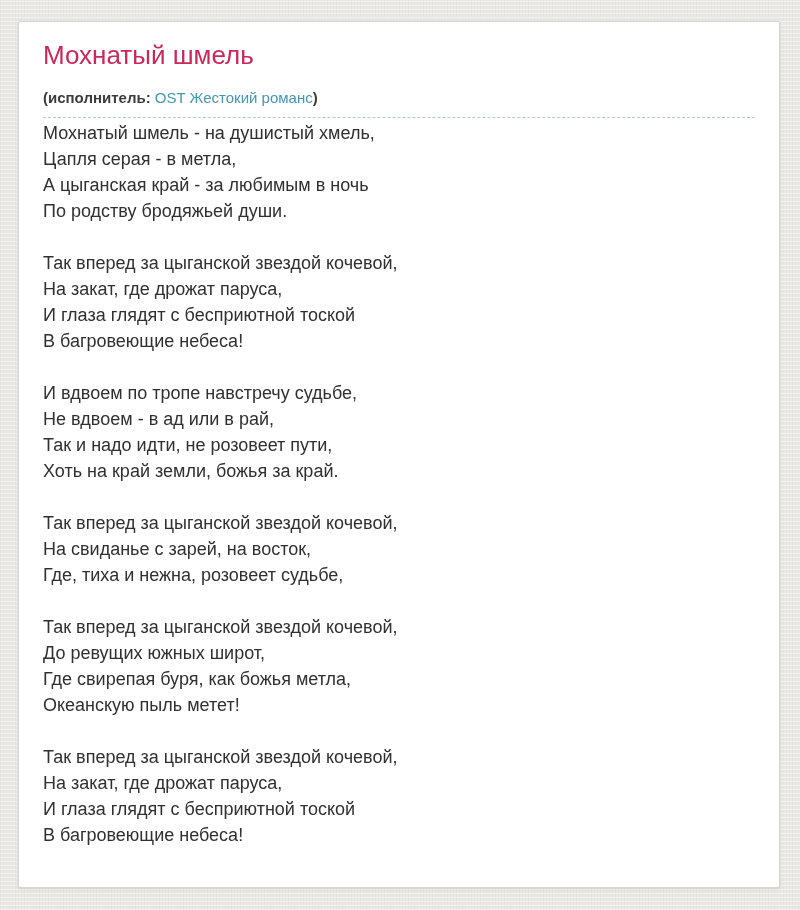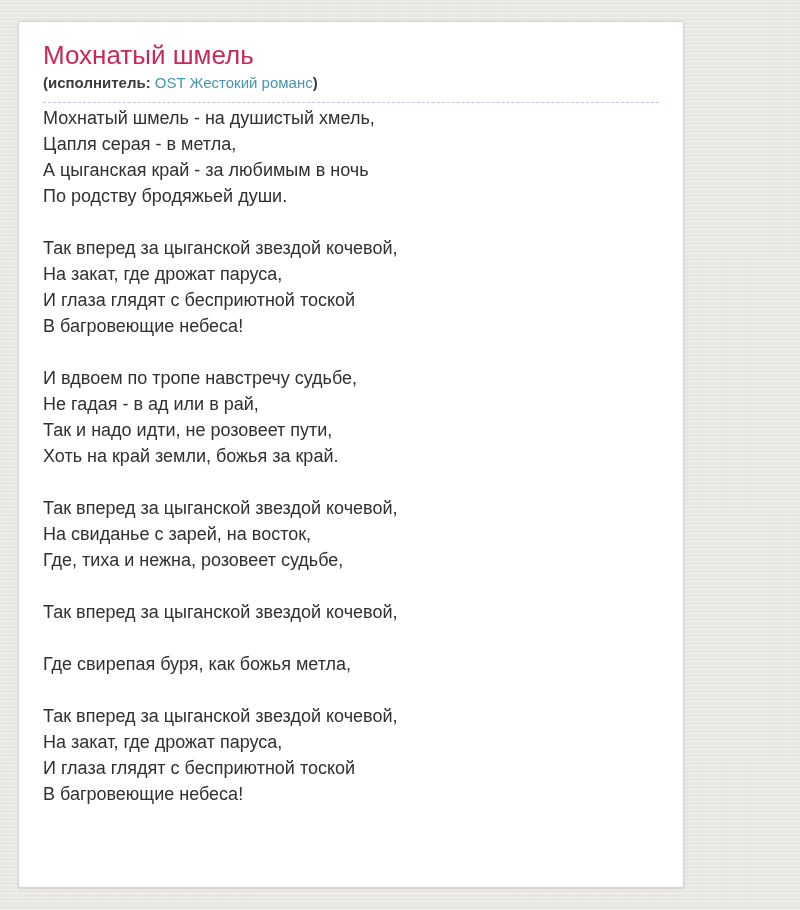--- a/index.html
+++ b/index.html
@@ -20,36 +20,36 @@
     font-family:"Liberation Sans","DejaVu Sans",sans-serif;
     background-color:var(--page-bg);
     background-image:
       repeating-linear-gradient(0deg, rgba(255,255,255,.45) 0 1px, rgba(0,0,0,0) 1px 4px),
       repeating-linear-gradient(90deg, rgba(0,0,0,.02) 0 1px, rgba(0,0,0,0) 1px 3px);
     position:relative;
   }
   .card{
     position:absolute;
     left:18px; top:21px;
-    width:666px; height:867px;
+    width:762px; height:867px;
     background:var(--card-bg);
     border:1px solid var(--card-border);
     border-radius:2px;
     box-shadow:0 1px 3px rgba(0,0,0,.10);
     padding:19px 24px 0 24px;
   }
   .song-title{
     color:var(--title);
     font-size:26px;
     font-weight:400;
     line-height:29px;
     letter-spacing:0;
   }
   .artist-line{
-    margin-top:3px;
+    margin-top:18px;
     font-size:15px;
     line-height:20px;
     color:var(--artist-label);
     padding-bottom:9px;
     border-bottom:1px dashed var(--separator);
   }
   .artist-label, .artist-suffix{
     font-weight:700;
     color:var(--artist-label);
   }
@@ -106,19 +106,19 @@
 <body>
 
 <div class="card">
   <h1 class="song-title">Мохнатый шмель</h1>
 
   <div class="artist-line"><span class="artist-label">(исполнитель: </span><a class="artist-link">OST Жестокий романс</a><span class="artist-suffix">)</span></div>
 
   <div class="lyrics">
       <p class="verse"><span>Мохнатый шмель - на душистый хмель,</span><br><span>Цапля серая - в метла,</span><br><span>А цыганская край - за любимым в ночь</span><br><span>По родству бродяжьей души.</span></p>
       <p class="verse"><span>Так вперед за цыганской звездой кочевой,</span><br><span>На закат, где дрожат паруса,</span><br><span>И глаза глядят с бесприютной тоской</span><br><span>В багровеющие небеса!</span></p>
-      <p class="verse"><span>И вдвоем по тропе навстречу судьбе,</span><br><span>Не гадая - в ад или в рай,</span><br><span>Так и надо идти, не розовеет пути,</span><br><span>Хоть на край земли, божья за край.</span></p>
+      <p class="verse"><span>И вдвоем по тропе навстречу судьбе,</span><br><span>Не вдвоем - в ад или в рай,</span><br><span>Так и надо идти, не розовеет пути,</span><br><span>Хоть на край земли, божья за край.</span></p>
       <p class="verse"><span>Так вперед за цыганской звездой кочевой,</span><br><span>На свиданье с зарей, на восток,</span><br><span>Где, тиха и нежна, розовеет судьбе,</span><br></p>
-      <p class="verse"><span>Так вперед за цыганской звездой кочевой,</span><br><br><span>Где свирепая буря, как божья метла,</span><br></p>
+      <p class="verse"><span>Так вперед за цыганской звездой кочевой,</span><br><span>До ревущих южных широт,</span><br><span>Где свирепая буря, как божья метла,</span><br><span>Океанскую пыль метет!</span></p>
       <p class="verse"><span>Так вперед за цыганской звездой кочевой,</span><br><span>На закат, где дрожат паруса,</span><br><span>И глаза глядят с бесприютной тоской</span><br><span>В багровеющие небеса!</span></p>
     </div>
 
 </div>
 
 </body></html>

